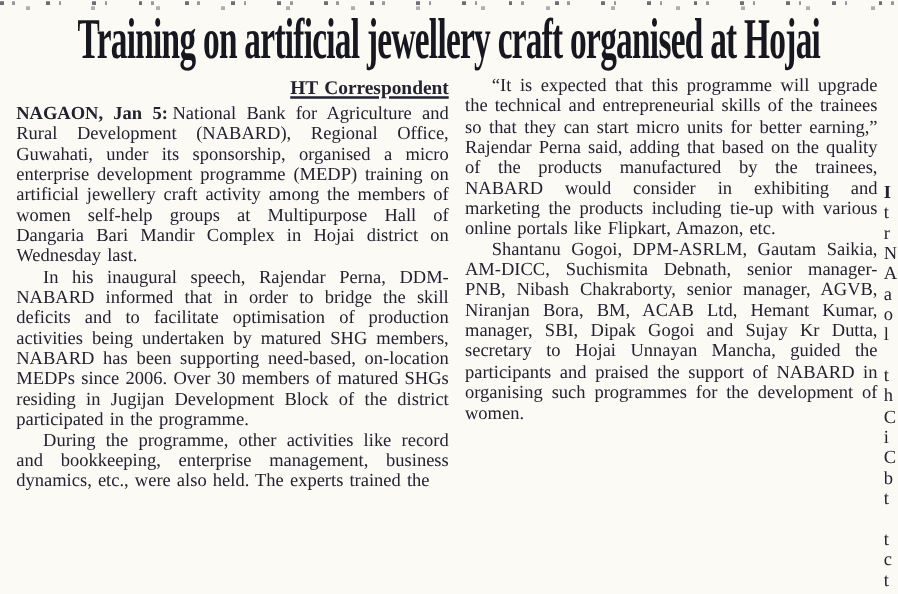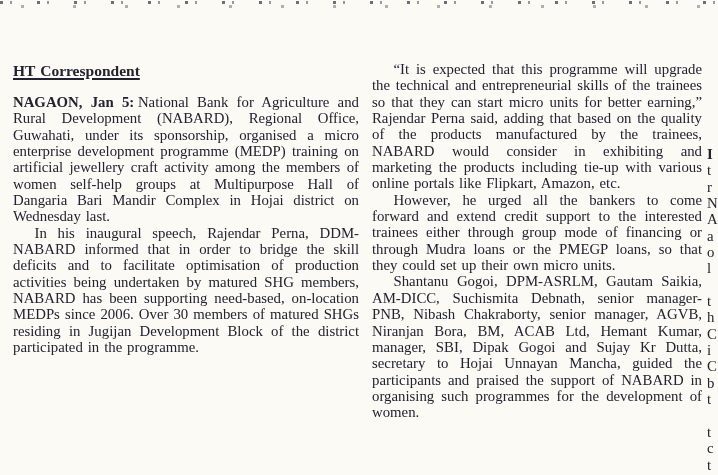--- a/index.html
+++ b/index.html
@@ -51,28 +51,28 @@
   .col {
     text-align: justify;
     font-size: 14.8px;
     line-height: 16.35px;
     word-spacing: 1.2px;
   }
   .col-left  { width: 346px; }
   .col-right { width: 330px; }
 
   .byline {
-    text-align: left;
+    text-align: right;
     font-weight: bold;
     font-size: 15.5px;
     line-height: 19px;
     text-decoration: underline;
     text-decoration-thickness: 1.5px;
     text-underline-offset: 2px;
-    margin-bottom: 14px;
+    margin-bottom: 3px;
   }
   .para { text-indent: 0; }
   .para.indent { text-indent: 1.45em; }
   .dateline { font-weight: bold; margin-right: .25em; }
 
   
   .edge-frags {
     position: absolute; top: 146px; left: 707px; width: 11px; height: 329px;
     overflow: hidden;
     font-size: 14.8px; line-height: 16.35px;
@@ -81,35 +81,38 @@
   .edge-frags .frag { height: 16.35px; white-space: pre; }
   .edge-frags .frag:first-child { font-weight: bold; }
 </style>
 </head>
 <body>
 
 <div class="page">
 
   <div class="top-remnants"></div>
 
+  <div class="headline-wrap">
+    <span class="headline">Training on artificial jewellery craft organised at Hojai</span>
+  </div>
 
   <div class="cols">
 
     <div class="col col-left">
       <div class="byline">HT Correspondent</div>
       <p class="para"><span class="dateline">NAGAON, Jan 5:</span><span>National Bank for Agriculture and Rural Development (NABARD), Regional Office, Guwahati, under its sponsorship, organised a micro enterprise development programme (MEDP) training on artificial jewellery craft activity among the members of women self-help groups at Multipurpose Hall of Dangaria Bari Mandir Complex in Hojai district on Wednesday last.</span></p>
       <div>
           <p class="para indent">In his inaugural speech, Rajendar Perna, DDM-NABARD informed that in order to bridge the skill deficits and to facilitate optimisation of production activities being undertaken by matured SHG members, NABARD has been supporting need-based, on-location MEDPs since 2006. Over 30 members of matured SHGs residing in Jugijan Development Block of the district participated in the programme.</p>
+          <p class="para indent">During the programme, other activities like record and bookkeeping, enterprise management, business dynamics, etc., were also held. The experts trained the</p>
         </div>
     </div>
 
     <div class="col col-right">
       <div>
           <p class="para indent">“It is expected that this programme will upgrade the technical and entrepreneurial skills of the trainees so that they can start micro units for better earning,” Rajendar Perna said, adding that based on the quality of the products manufactured by the trainees, NABARD would consider in exhibiting and marketing the products including tie-up with various online portals like Flipkart, Amazon, etc.</p>
-          <p class="para indent">However, he urged all the bankers to come forward and extend credit support to the interested trainees either through group mode of financing or through Mudra loans or the PMEGP loans, so that they could set up their own micro units.</p>
           <p class="para indent">Shantanu Gogoi, DPM-ASRLM, Gautam Saikia, AM-DICC, Suchismita Debnath, senior manager-PNB, Nibash Chakraborty, senior manager, AGVB, Niranjan Bora, BM, ACAB Ltd, Hemant Kumar, manager, SBI, Dipak Gogoi and Sujay Kr Dutta, secretary to Hojai Unnayan Mancha, guided the participants and praised the support of NABARD in organising such programmes for the development of women.</p>
         </div>
     </div>
 
   </div>
 
   <div class="edge-frags">
       <div class="frag">I</div>
       <div class="frag">t</div>
       <div class="frag">r</div>

